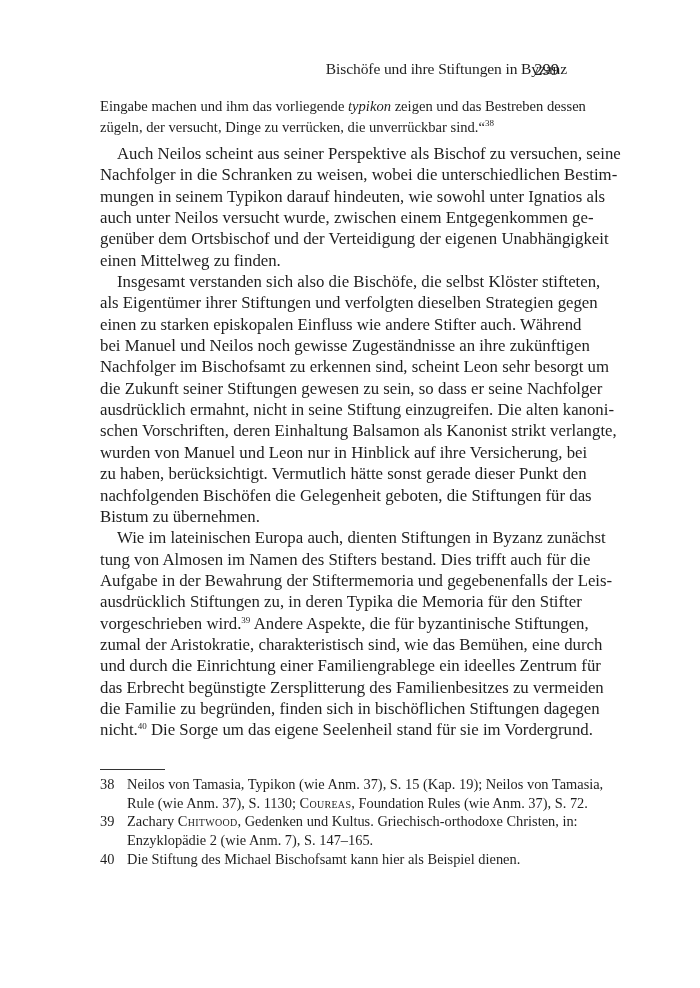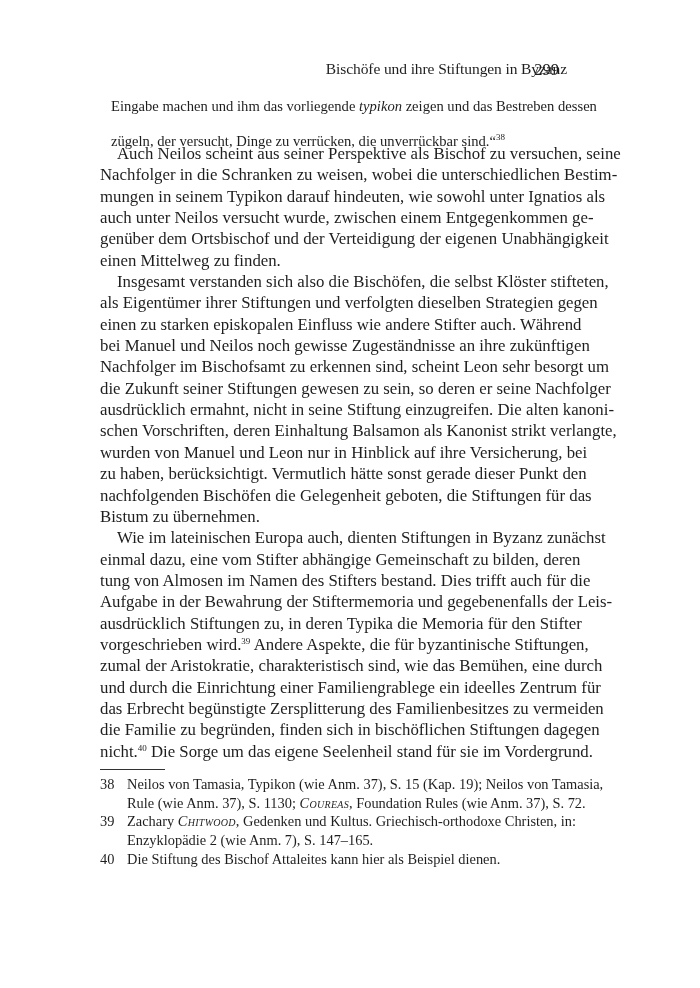--- a/index.html
+++ b/index.html
@@ -39,34 +39,34 @@
     }
     .running-head .pagenum {
       position: absolute;
       right: 8px;
       top: 0;
       font-size: 16.5px;
     }
     .block-quote {
       position: absolute;
       top: 97px;
-      left: 11px;
+      left: 0;
       width: 467px;
       font-size: 14.6px;
       line-height: 19.5px;
       text-align: justify;
       text-align-last: left;
     }
     .block-quote .line {
       display: block;
       white-space: nowrap;
       text-align: justify;
       text-align-last: justify;
     }
-    .block-quote .line.last { text-align-last: left; margin-top: 14px; }
+    .block-quote .line.last { text-align-last: left; }
     .body {
       position: absolute;
       top: 143px;
       left: 0;
       width: 467px;
       font-size: 16.8px;
       line-height: 21.35px;
     }
     .line {
       display: block;
@@ -111,21 +111,20 @@
     .fn .fline {
       display: block;
       white-space: nowrap;
       text-align: justify;
       text-align-last: justify;
     }
     .fn .fline.last { text-align-last: left; }
     .sc {
       font-variant: small-caps;
       letter-spacing: 0.3px;
-      font-style: italic;
     }
     em { font-style: italic; }
   </style>
 </head>
 <body>
 
 <div class="page">
 
   <div class="running-head">
     <span class="title">Bischöfe und ihre Stiftungen in Byzanz</span>
@@ -142,37 +141,36 @@
     <div>
       <span class="line indent">Auch Neilos scheint aus seiner Perspektive als Bischof zu versuchen, seine</span>
       <span class="line">Nachfolger in die Schranken zu weisen, wobei die unterschiedlichen Bestim-</span>
       <span class="line">mungen in seinem Typikon darauf hindeuten, wie sowohl unter Ignatios als</span>
       <span class="line">auch unter Neilos versucht wurde, zwischen einem Entgegenkommen ge-</span>
       <span class="line">genüber dem Ortsbischof und der Verteidigung der eigenen Unabhängigkeit</span>
       <span class="line last">einen Mittelweg zu finden.</span>
     </div>
 
     <div>
-      <span class="line indent">Insgesamt verstanden sich also die Bischöfen, die selbst Klöster stifteten,</span>
+      <span class="line indent">Insgesamt verstanden sich also die Bischöfe, die selbst Klöster stifteten,</span>
       <span class="line">als Eigentümer ihrer Stiftungen und verfolgten dieselben Strategien gegen</span>
       <span class="line">einen zu starken episkopalen Einfluss wie andere Stifter auch. Während</span>
       <span class="line">bei Manuel und Neilos noch gewisse Zugeständnisse an ihre zukünftigen</span>
       <span class="line">Nachfolger im Bischofsamt zu erkennen sind, scheint Leon sehr besorgt um</span>
-      <span class="line">die Zukunft seiner Stiftungen gewesen zu sein, so deren er seine Nachfolger</span>
+      <span class="line">die Zukunft seiner Stiftungen gewesen zu sein, so dass er seine Nachfolger</span>
       <span class="line">ausdrücklich ermahnt, nicht in seine Stiftung einzugreifen. Die alten kanoni-</span>
       <span class="line">schen Vorschriften, deren Einhaltung Balsamon als Kanonist strikt verlangte,</span>
       <span class="line">wurden von Manuel und Leon nur in Hinblick auf ihre Versicherung, bei</span>
       <span class="line">zu haben, berücksichtigt. Vermutlich hätte sonst gerade dieser Punkt den</span>
       <span class="line">nachfolgenden Bischöfen die Gelegenheit geboten, die Stiftungen für das</span>
       <span class="line last">Bistum zu übernehmen.</span>
     </div>
 
     <div>
       <span class="line indent">Wie im lateinischen Europa auch, dienten Stiftungen in Byzanz zunächst</span>
-      <span class="line">einmal dazu, eine vom Stifter abhängige Gemeinschaft zu bilden, deren</span>
       <span class="line">tung von Almosen im Namen des Stifters bestand. Dies trifft auch für die</span>
       <span class="line">Aufgabe in der Bewahrung der Stiftermemoria und gegebenenfalls der Leis-</span>
       <span class="line">ausdrücklich Stiftungen zu, in deren Typika die Memoria für den Stifter</span>
       <span class="line"><span>vorgeschrieben wird.</span><sup>39</sup><span> Andere Aspekte, die für byzantinische Stiftungen,</span></span>
       <span class="line">zumal der Aristokratie, charakteristisch sind, wie das Bemühen, eine durch</span>
       <span class="line">und durch die Einrichtung einer Familiengrablege ein ideelles Zentrum für</span>
       <span class="line">das Erbrecht begünstigte Zersplitterung des Familienbesitzes zu vermeiden</span>
       <span class="line">die Familie zu begründen, finden sich in bischöflichen Stiftungen dagegen</span>
       <span class="line"><span>nicht.</span><sup>40</sup><span> Die Sorge um das eigene Seelenheil stand für sie im Vordergrund.</span></span>
     </div>
@@ -186,17 +184,17 @@
       <span class="fline">Neilos von Tamasia, Typikon (wie Anm. 37), S. 15 (Kap. 19); Neilos von Tamasia,</span>
       <span class="fline last"><span>Rule (wie Anm. 37), S. 1130; </span><span class="sc">Coureas</span><span>, Foundation Rules (wie Anm. 37), S. 72.</span></span>
     </div>
     <div class="fn">
       <span class="num">39</span>
       <span class="fline"><span>Zachary </span><span class="sc">Chitwood</span><span>, Gedenken und Kultus. Griechisch-orthodoxe Christen, in:</span></span>
       <span class="fline last">Enzyklopädie 2 (wie Anm. 7), S. 147–165.</span>
     </div>
     <div class="fn">
       <span class="num">40</span>
-      <span class="fline last">Die Stiftung des Bischof Attaleites kann hier als Beispiel dienen.</span>
+      <span class="fline last">Die Stiftung des Michael Bischofsamt kann hier als Beispiel dienen.</span>
     </div>
   </div>
 
 </div>
 
 </body></html>

